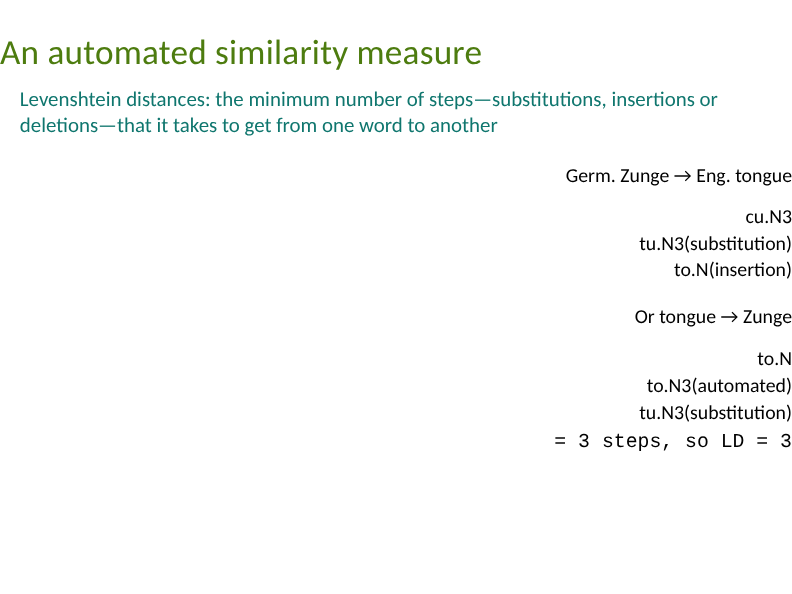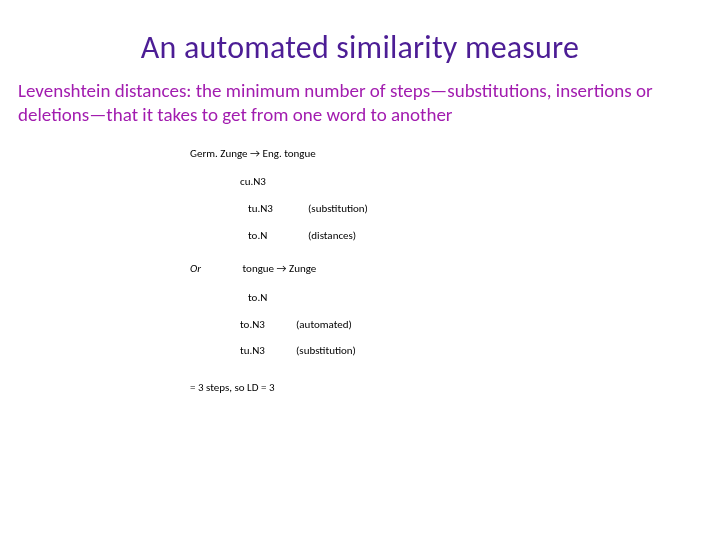--- a/index.html
+++ b/index.html
@@ -12,66 +12,65 @@
     color: #000;
   }
   .slide {
     width: 720px;
     height: 540px;
     position: relative;
     box-sizing: border-box;
     padding: 0;
   }
   .title {
-    color: #4c1d95;
+    color: #4d7c0f;
     font-size: 32px;
     font-weight: 400;
-    text-align: center;
     padding-top: 28px;
     padding-bottom: 12px;
     letter-spacing: 0.2px;
   }
   .body {
     font-size: 19px;
     line-height: 1.25;
     padding: 0 18px;
-    color: #a21caf;
+    color: #0f766e;
   }
   .example-block {
     margin-top: 20px;
-    font-size: 11px;
+    font-size: 18px;
     line-height: 1.35;
+    text-align: right;
   }
   .line {
     white-space: pre;
-    margin-top: 12px;
   }
   .ex-head {
     margin-left: 190px;
   }
   .ex-table {
     margin-left: 240px;
     margin-top: 14px;
   }
   .ex-or-row {
     margin-top: 18px;
     margin-left: 190px;
   }
   .ex-or-row .or {
     display: inline-block;
     width: 50px;
-    font-style: italic;
   }
   .ex-table2 {
     margin-left: 240px;
     margin-top: 14px;
   }
   .conclusion {
     margin-left: 190px;
-    margin-top: 22px;
+    margin-top: 3px;
+    font-family: Liberation Mono, monospace;
   }
   .col-word {
     display: inline-block;
     width: 60px;
   }
   .col-word-sm {
     display: inline-block;
     width: 56px;
   }
   .pad1  { padding-left: 0px; }
@@ -94,21 +93,21 @@
       <span>Germ.</span>
       <span>Zunge</span>
       <span>→</span>
       <span>Eng.</span>
       <span>tongue</span>
     </div>
 
     <div class="ex-table">
       <div class="line"><span class="col-word pad1">cu.N3</span><span></span></div>
       <div class="line"><span class="col-word pad2">tu.N3</span><span>(substitution)</span></div>
-      <div class="line"><span class="col-word pad4">to.N</span><span>(distances)</span></div>
+      <div class="line"><span class="col-word pad4">to.N</span><span>(insertion)</span></div>
     </div>
 
     <div class="ex-or-row">
       <span class="or">Or</span>
       <span>tongue</span>
       <span>→</span>
       <span>Zunge</span>
     </div>
 
     <div class="ex-table2">

